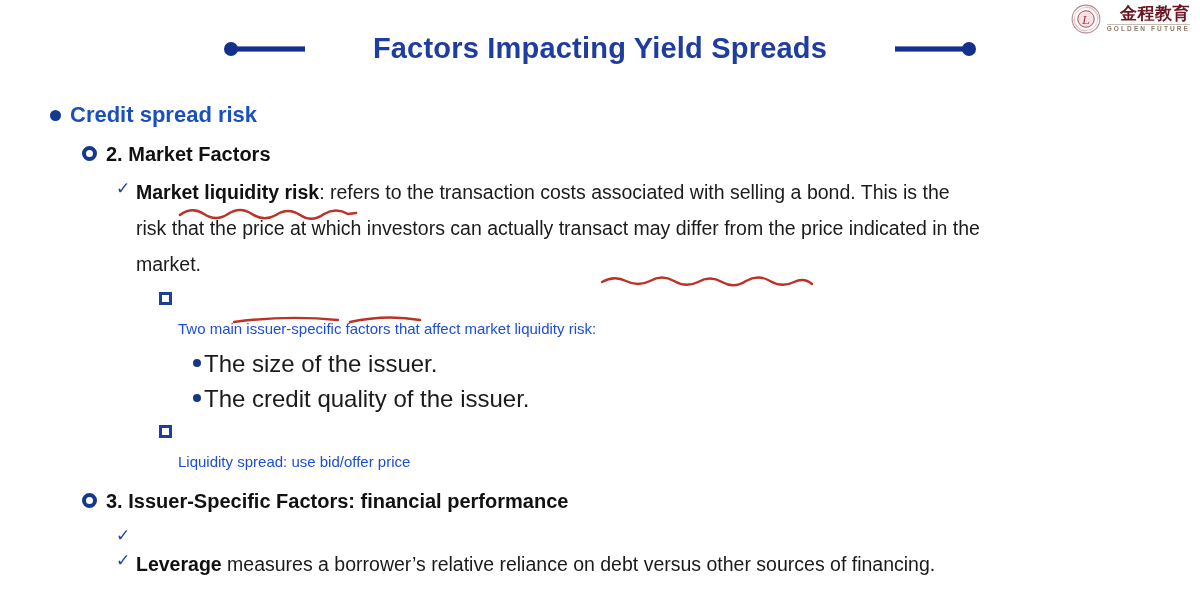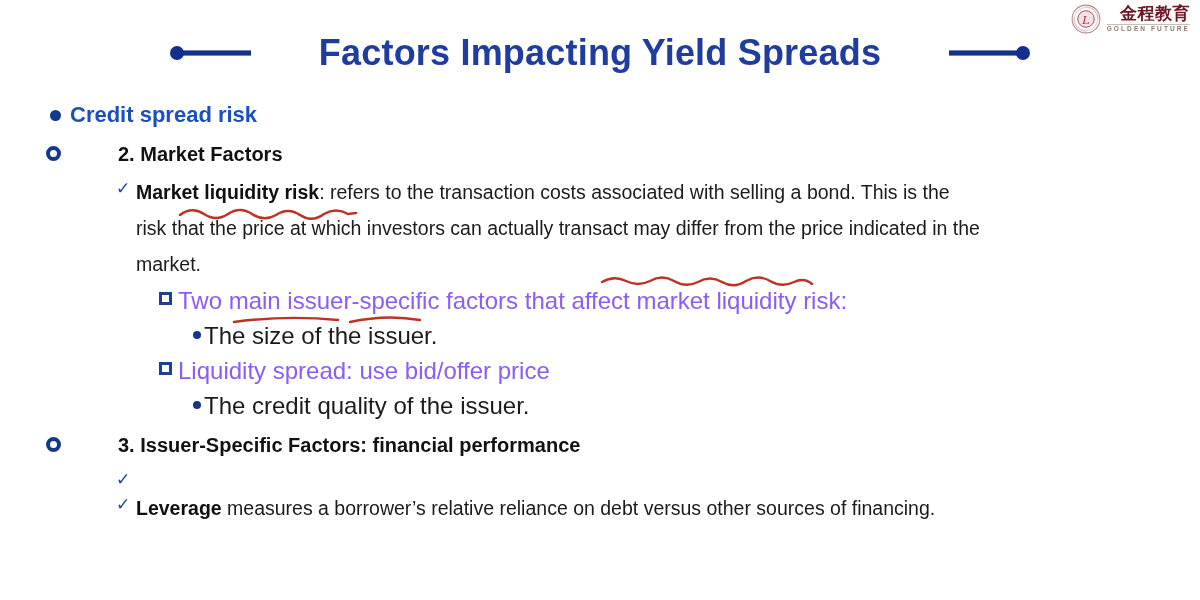--- a/index.html
+++ b/index.html
@@ -63,21 +63,21 @@
     width: 1200px;
     display: flex;
     align-items: center;
     justify-content: center;
     gap: 0;
   }
   .ornament {
     flex: 0 0 auto;
   }
   .page-title {
-    font-size: 36px;
+    font-size: 29px;
     font-weight: bold;
     color: #1f3d9e;
     letter-spacing: 0.2px;
     white-space: nowrap;
     padding: 0 60px;
     font-family: "Liberation Sans", sans-serif;
   }
 
   
   .content {
@@ -108,21 +108,21 @@
   .dot-filled {
     width: 11px; height: 11px; border-radius: 50%;
     background: #123a8f;
   }
   .lvl1 .txt {
     font-size: 22px; font-weight: bold; color: #1a4fbf;
     line-height: 30px;
   }
 
   
-  .lvl2 { padding-left: 36px; margin-bottom: 6px; gap: 48px; }
+  .lvl2 { padding-left: 72px; margin-bottom: 6px; }
   .lvl2 .bullet { width: 34px; padding-top: 6px; }
   .ring {
     width: 15px; height: 15px; border-radius: 50%;
     border: 4px solid #14398c; background: #ffffff;
     box-sizing: border-box;
   }
   .lvl2 .txt {
     font-size: 20px; font-weight: bold; color: #111111;
     line-height: 28px;
   }
@@ -140,21 +140,21 @@
   }
 
   
   .lvl4 { padding-left: 152px; margin-bottom: 1px; }
   .lvl4 .bullet { width: 26px; padding-top: 8px; }
   .square {
     width: 13px; height: 13px; box-sizing: border-box;
     border: 3px solid #1d3f96; background: #ffffff;
   }
   .lvl4 .txt {
-    font-size: 24px; color: #8b5cf6; line-height: 34px;
+    font-size: 15px; color: #1d4ed8; line-height: 34px; margin-top: 28px;
   }
 
   
   .lvl5 { padding-left: 190px; margin-bottom: 1px; }
   .lvl5 .bullet { width: 14px; padding-top: 12px; }
   .dot-small {
     width: 8px; height: 8px; border-radius: 50%;
     background: #17368a;
   }
   .lvl5 .txt {
@@ -233,32 +233,32 @@
     <div class="txt">Two main issuer-specific factors that affect market liquidity risk:</div>
   </div>
 
   <div class="row lvl5">
     <div class="bullet">
       <div class="dot-small"></div>
     </div>
     <div class="txt">The size of the issuer.</div>
   </div>
 
+  <div class="row lvl5">
+    <div class="bullet">
+      <div class="dot-small"></div>
+    </div>
+    <div class="txt">The credit quality of the issuer.</div>
+  </div>
+
   <div class="row lvl4">
     <div class="bullet">
       <div class="square"></div>
     </div>
     <div class="txt">Liquidity spread: use bid/offer price</div>
-  </div>
-
-  <div class="row lvl5">
-    <div class="bullet">
-      <div class="dot-small"></div>
-    </div>
-    <div class="txt">The credit quality of the issuer.</div>
   </div>
 
   <div class="row lvl2" style="margin-top:8px;">
     <div class="bullet">
       <div class="ring"></div>
     </div>
     <div class="txt">3. Issuer-Specific Factors: financial performance</div>
   </div>
 
   <div class="row lvl3">

